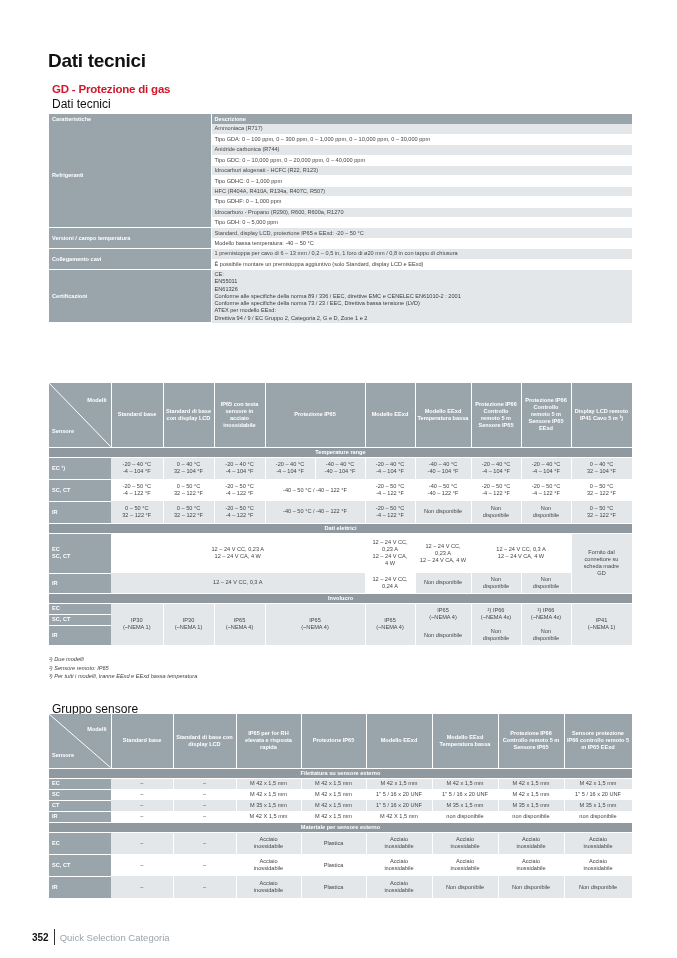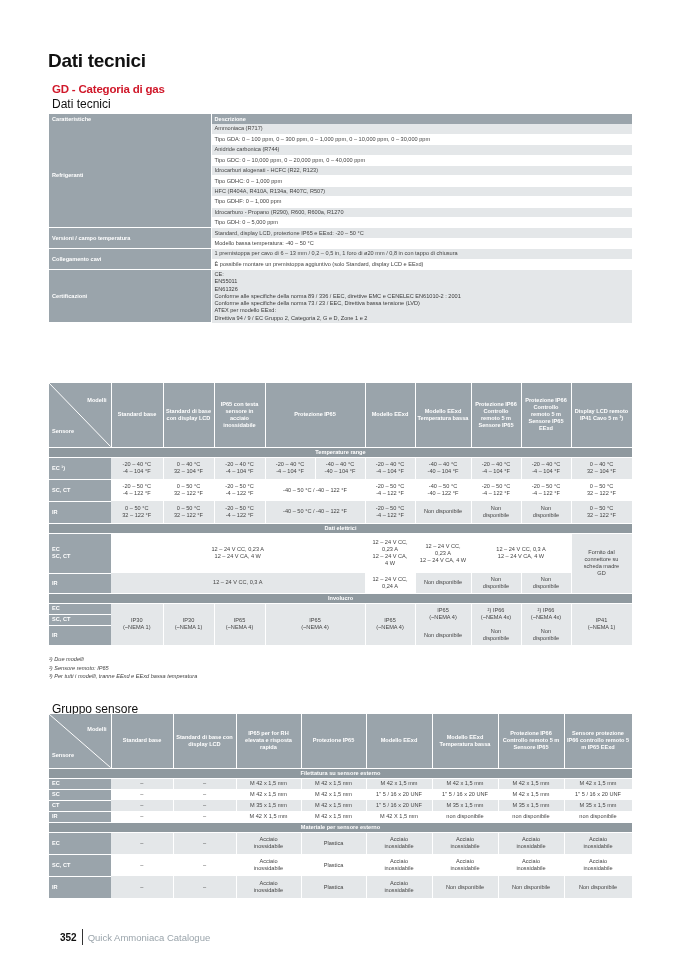--- a/index.html
+++ b/index.html
@@ -35,30 +35,30 @@
   .mt td.band { background: #8f999f; color: #fff; font-weight: bold; text-align: center; height: 10px; border-top: 1px solid #fff; border-bottom: 1px solid #fff; }
   .mt td.rl { background: #9aa4ab; color: #fff; font-weight: bold; padding: 0 3px; border-bottom: 1px solid #fff; vertical-align: middle; }
   .mt td.c { text-align: center; vertical-align: middle; color: #444; padding: 1px 1px; border-right: 1px solid #fff; }
   .mt tr.g td.c { background: #e4e7e9; }
   .mt tr.w td.c { background: #ffffff; }
   .mt td.c.g { background: #e4e7e9 !important; }
   .mt td.c.w { background: #ffffff !important; }
 
   .notes { position: absolute; left: 49px; top: 655px; font-size: 5.6px; font-style: italic; color: #444; line-height: 1.55; }
 
-  .footer { position: absolute; left: 60px; top: 929px; display: flex; align-items: center; }
+  .footer { position: absolute; left: 32px; top: 929px; display: flex; align-items: center; }
   .pnum { font-size: 10px; font-weight: bold; color: #111; }
   .fsep { width: 1px; height: 16px; background: #333; margin: 0 5px; }
   .fcat { font-size: 9.5px; color: #9aa4ab; }
 </style>
 </head>
 <body>
 
 <div class="page-title">Dati tecnici</div>
-<div class="section-title">GD - Categoria di gas</div>
+<div class="section-title">GD - Protezione di gas</div>
 <div class="sub-title">Dati tecnici</div>
 
 <table id="t1">
   <colgroup>
       <col style="width:162px">
       <col style="width:421px">
     </colgroup>
   <thead>
     <tr>
       <th>Caratteristiche</th>
@@ -556,14 +556,14 @@
     <td class="c">Non disponibile</td>
     <td class="c">Non disponibile</td>
     <td class="c">Non disponibile</td>
   </tr>
 </tbody>
   </table>
 
 <div class="footer">
   <span class="pnum">352</span>
   <span class="fsep"></span>
-  <span class="fcat">Quick Ammoniaca Catalogue</span>
+  <span class="fcat">Quick Selection Categoria</span>
 </div>
 
 </body></html>

